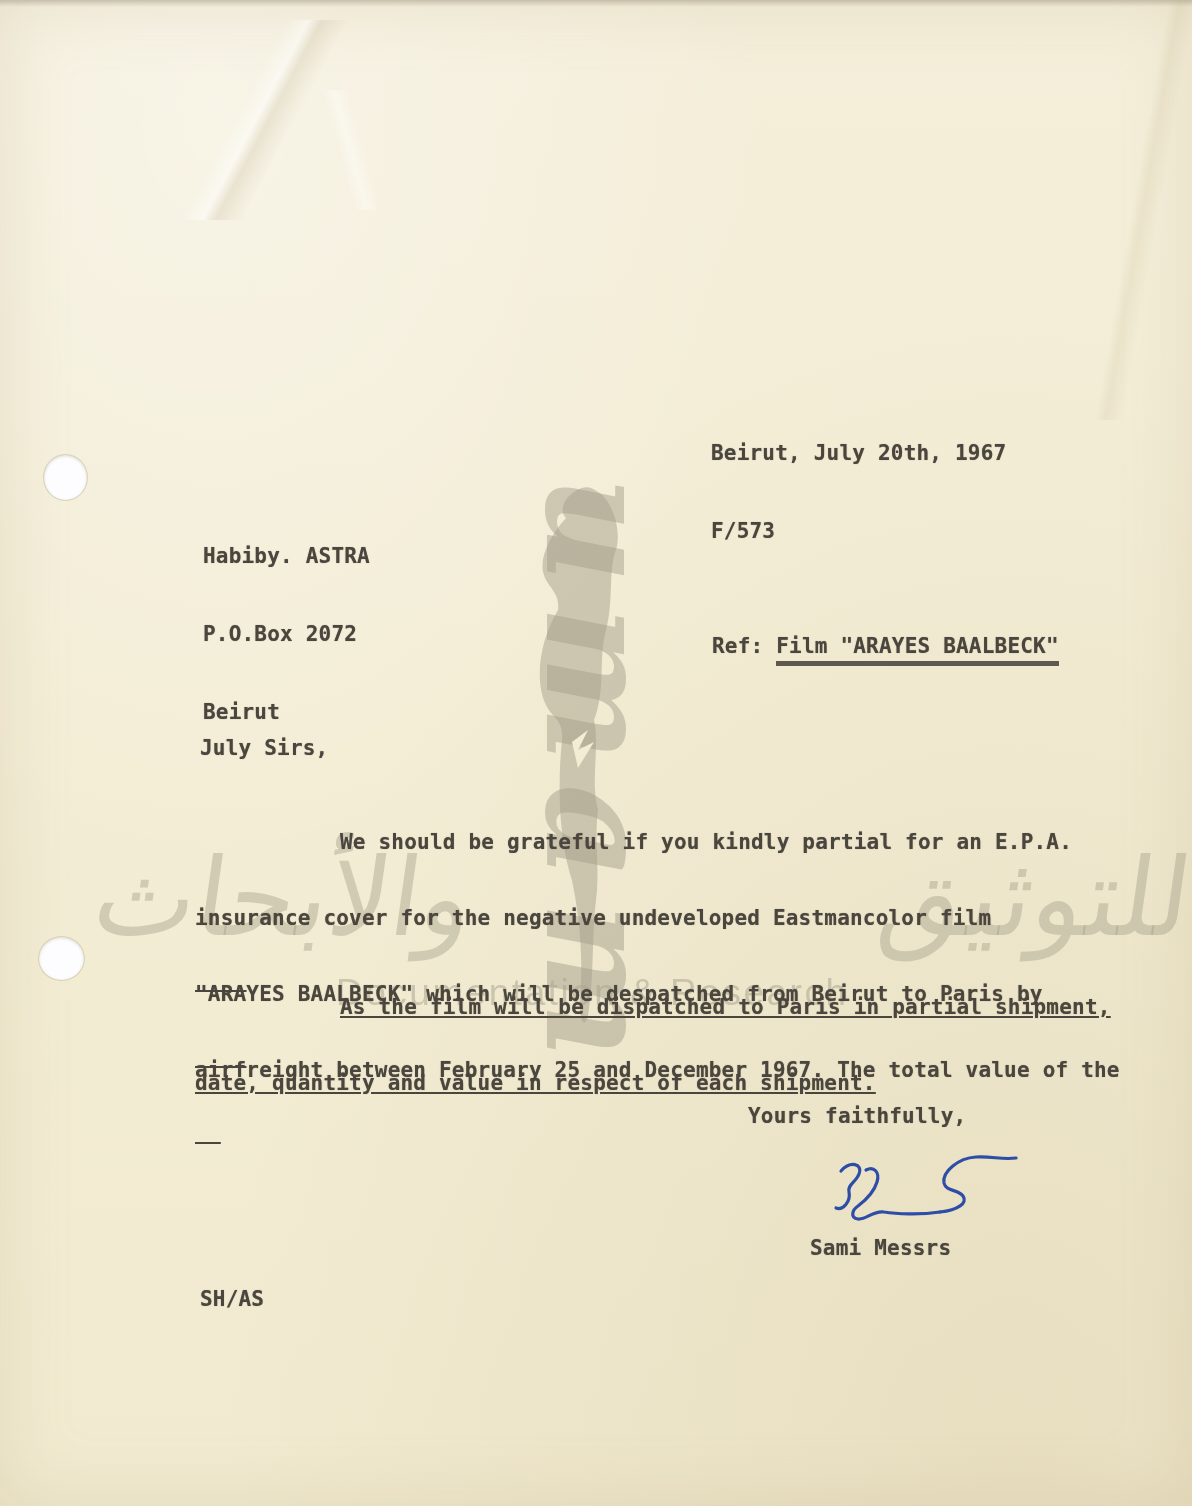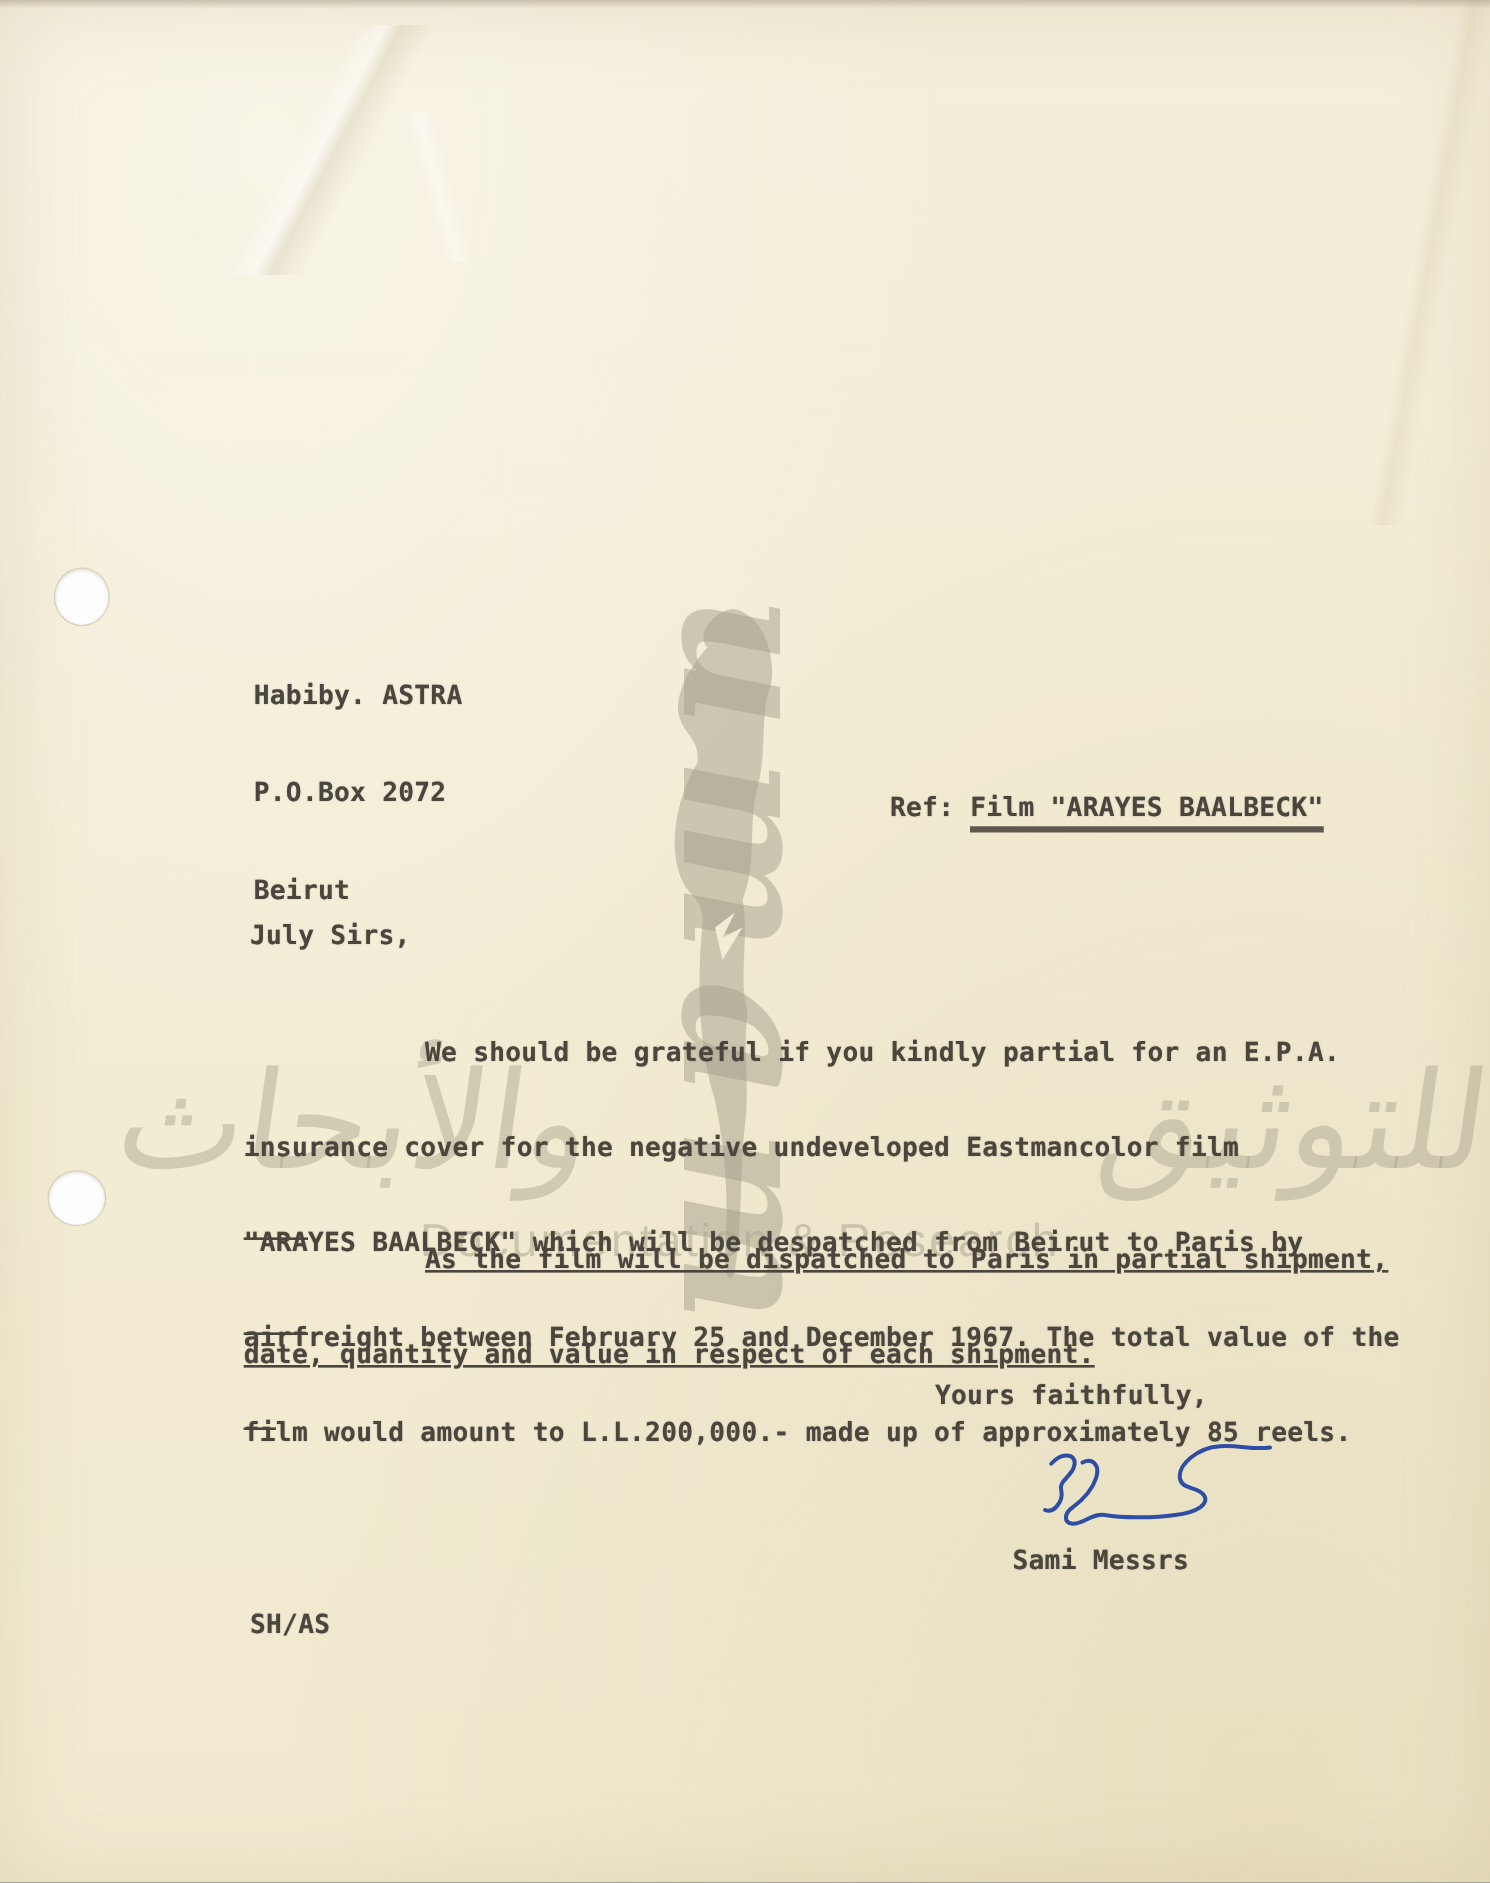--- a/index.html
+++ b/index.html
@@ -96,37 +96,40 @@
   </svg>
   <div class="wm wm-arabic">
     <span>للتوثيق</span>
     <span>والأبحاث</span>
   </div>
   <div class="wm wm-caption">Documentation &amp; Research</div>
 
   <div class="hole h1"></div>
   <div class="hole h2"></div>
 
+  <div class="tw blk" style="left:711px;top:390px;">
+    <div class="line">Beirut, July 20th, 1967</div>
+    <div class="line">F/573</div>
+  </div>
 
   <div class="tw blk" style="left:203px;top:493px;">
     <div class="line">Habiby. ASTRA</div>
     <div class="line">P.O.Box 2072</div>
     <div class="line">Beirut</div>
   </div>
 
   <div class="tw" style="left:712px;top:634px;"><span>Ref: </span><span class="ref-underline">Film "ARAYES BAALBECK"</span></div>
 
   <div class="tw" style="left:200px;top:736px;">July Sirs,</div>
 
   <div class="tw" style="left:195px;top:780px;">
     <div class="line indent">We should be grateful if you kindly partial for an E.P.A.</div>
     <div class="line">insurance cover for the negative undeveloped Eastmancolor film</div>
     <div class="line">"ARAYES BAALBECK" which will be despatched from Beirut to Paris by</div>
     <div class="line">airfreight between February 25 and December 1967. The total value of the</div>
-    <div class="line">film would amount to L.L.200,000.- made up of approximately 85 reels.</div>
   </div>
 
   <div class="tw" style="left:195px;top:945px;text-decoration:underline;">
     <div class="line indent">As the film will be dispatched to Paris in partial shipment,</div>
     <div class="line">date, quantity and value in respect of each shipment.</div>
   </div>
 
   <div class="tw" style="left:748px;top:1104px;">Yours faithfully,</div>
 
   <svg style="left:830px;top:1130px;" width="220" height="110" viewBox="0 0 220 110">

